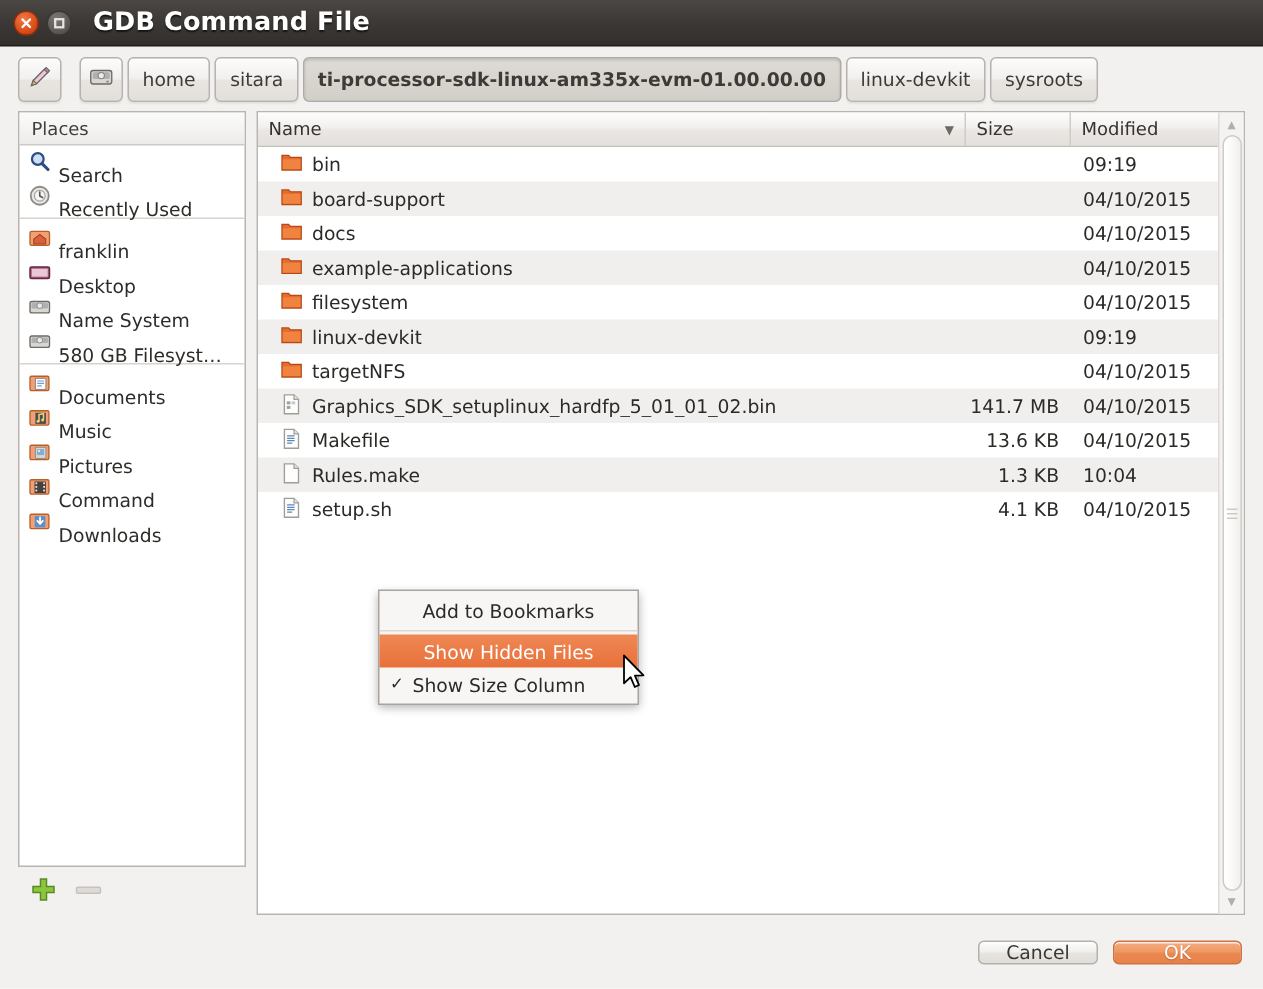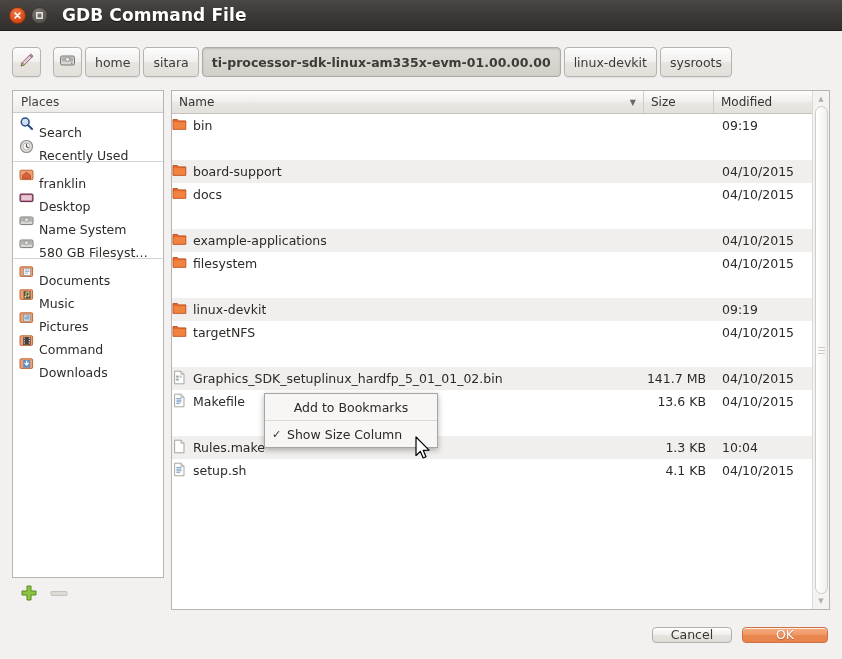--- a/index.html
+++ b/index.html
@@ -50,24 +50,23 @@
     font-size: 17px;
     font-weight: bold;
     margin-left: 9px;
     text-shadow: 0 1px 1px rgba(0,0,0,.6);
     letter-spacing: .1px;
   }
 
   
   .toolbar {
     flex: 0 0 43px;
-    display: flex; align-items: flex-start;
+    display: flex; align-items: center;
     padding: 0 12px;
     box-sizing: border-box;
-    margin-top: 16px;
   }
   .tbtn {
     height: 30px;
     min-width: 28px;
     border: 1px solid #b6b2ad;
     border-radius: 4px;
     background: linear-gradient(to bottom, #fcfcfc 0%, #f2f0ee 48%, #e8e5e1 52%, #e3e0dc 100%);
     box-shadow: 0 1px 0 rgba(255,255,255,.75) inset, 0 1px 1px rgba(0,0,0,.06);
     display: flex; align-items: center; justify-content: center;
     padding: 0 9px;
@@ -161,23 +160,23 @@
   .sortarrow { font-size: 8px; color: #6c6963; margin-left: 4px; }
 
   .rows { flex: 1 1 auto; overflow: hidden; }
   .row {
     height: 23px;
     display: flex; align-items: stretch;
     font-size: 12.5px; color: #2c2a27;
     box-sizing: border-box;
     cursor: default;
   }
-  .row.alt { background: #f0efee; margin-top: 23px; }
+  .row.alt { background: #f0efee; }
   .cell { display: flex; align-items: center; box-sizing: border-box; }
-  .cell.name { flex: 1 1 auto; padding-left: 0; min-width: 0; }
+  .cell.name { flex: 1 1 auto; padding-left: 15px; min-width: 0; }
   .cell.name .fname { margin-left: 6px; white-space: nowrap; overflow: hidden; text-overflow: ellipsis; }
   .cell.size { width: 70px; flex: 0 0 70px; justify-content: flex-end; padding-right: 8px; }
   .cell.mod  { width: 98px; flex: 0 0 98px; padding-left: 8px; }
 
   
   .vscroll {
     width: 17px; flex: 0 0 17px;
     background: #f4f3f1;
     border-left: 1px solid #dedad5;
     display: flex; flex-direction: column; align-items: center;
@@ -221,21 +220,21 @@
     min-width: 86px;
     color: #ffffff;
     border-color: #cf7243;
     background: linear-gradient(to bottom, #f4ab82 0%, #f09862 48%, #ea8850 52%, #e8824b 100%);
     text-shadow: 0 1px 1px rgba(0,0,0,.25);
   }
 
   
   .ctxmenu {
     position: absolute;
-    left: 264px; top: 393px;
+    left: 252px; top: 393px;
     width: 174px;
     background: #f7f6f5;
     border: 1px solid #a8a4a0;
     box-shadow: 0 2px 6px rgba(0,0,0,.3);
     padding: 2px 0;
     box-sizing: border-box;
     z-index: 50;
   }
   .mi {
     height: 22px;
@@ -688,20 +687,23 @@
     <div class="dbtn ok">
       <span>OK</span>
     </div>
   </div>
 
   <div class="ctxmenu">
     <div class="mi centered">
       <span>Add to Bookmarks</span>
     </div>
     <div class="msep"></div>
+    <div class="mi hl">
+      <span>Show Hidden Files</span>
+    </div>
     <div class="mi">
       <span class="check">✓</span>
       <span>Show Size Column</span>
     </div>
   </div>
 
   <div class="cursor">
     <svg width="18" height="26" viewBox="0 0 18 26">
       <path d="M2 1 L2 19.5 L6.4 15.4 L9.2 22 L12 20.7 L9.3 14.4 L15 14.2 Z" fill="#ffffff" stroke="#000000" stroke-width="1.2" stroke-linejoin="round"></path>
     </svg>

